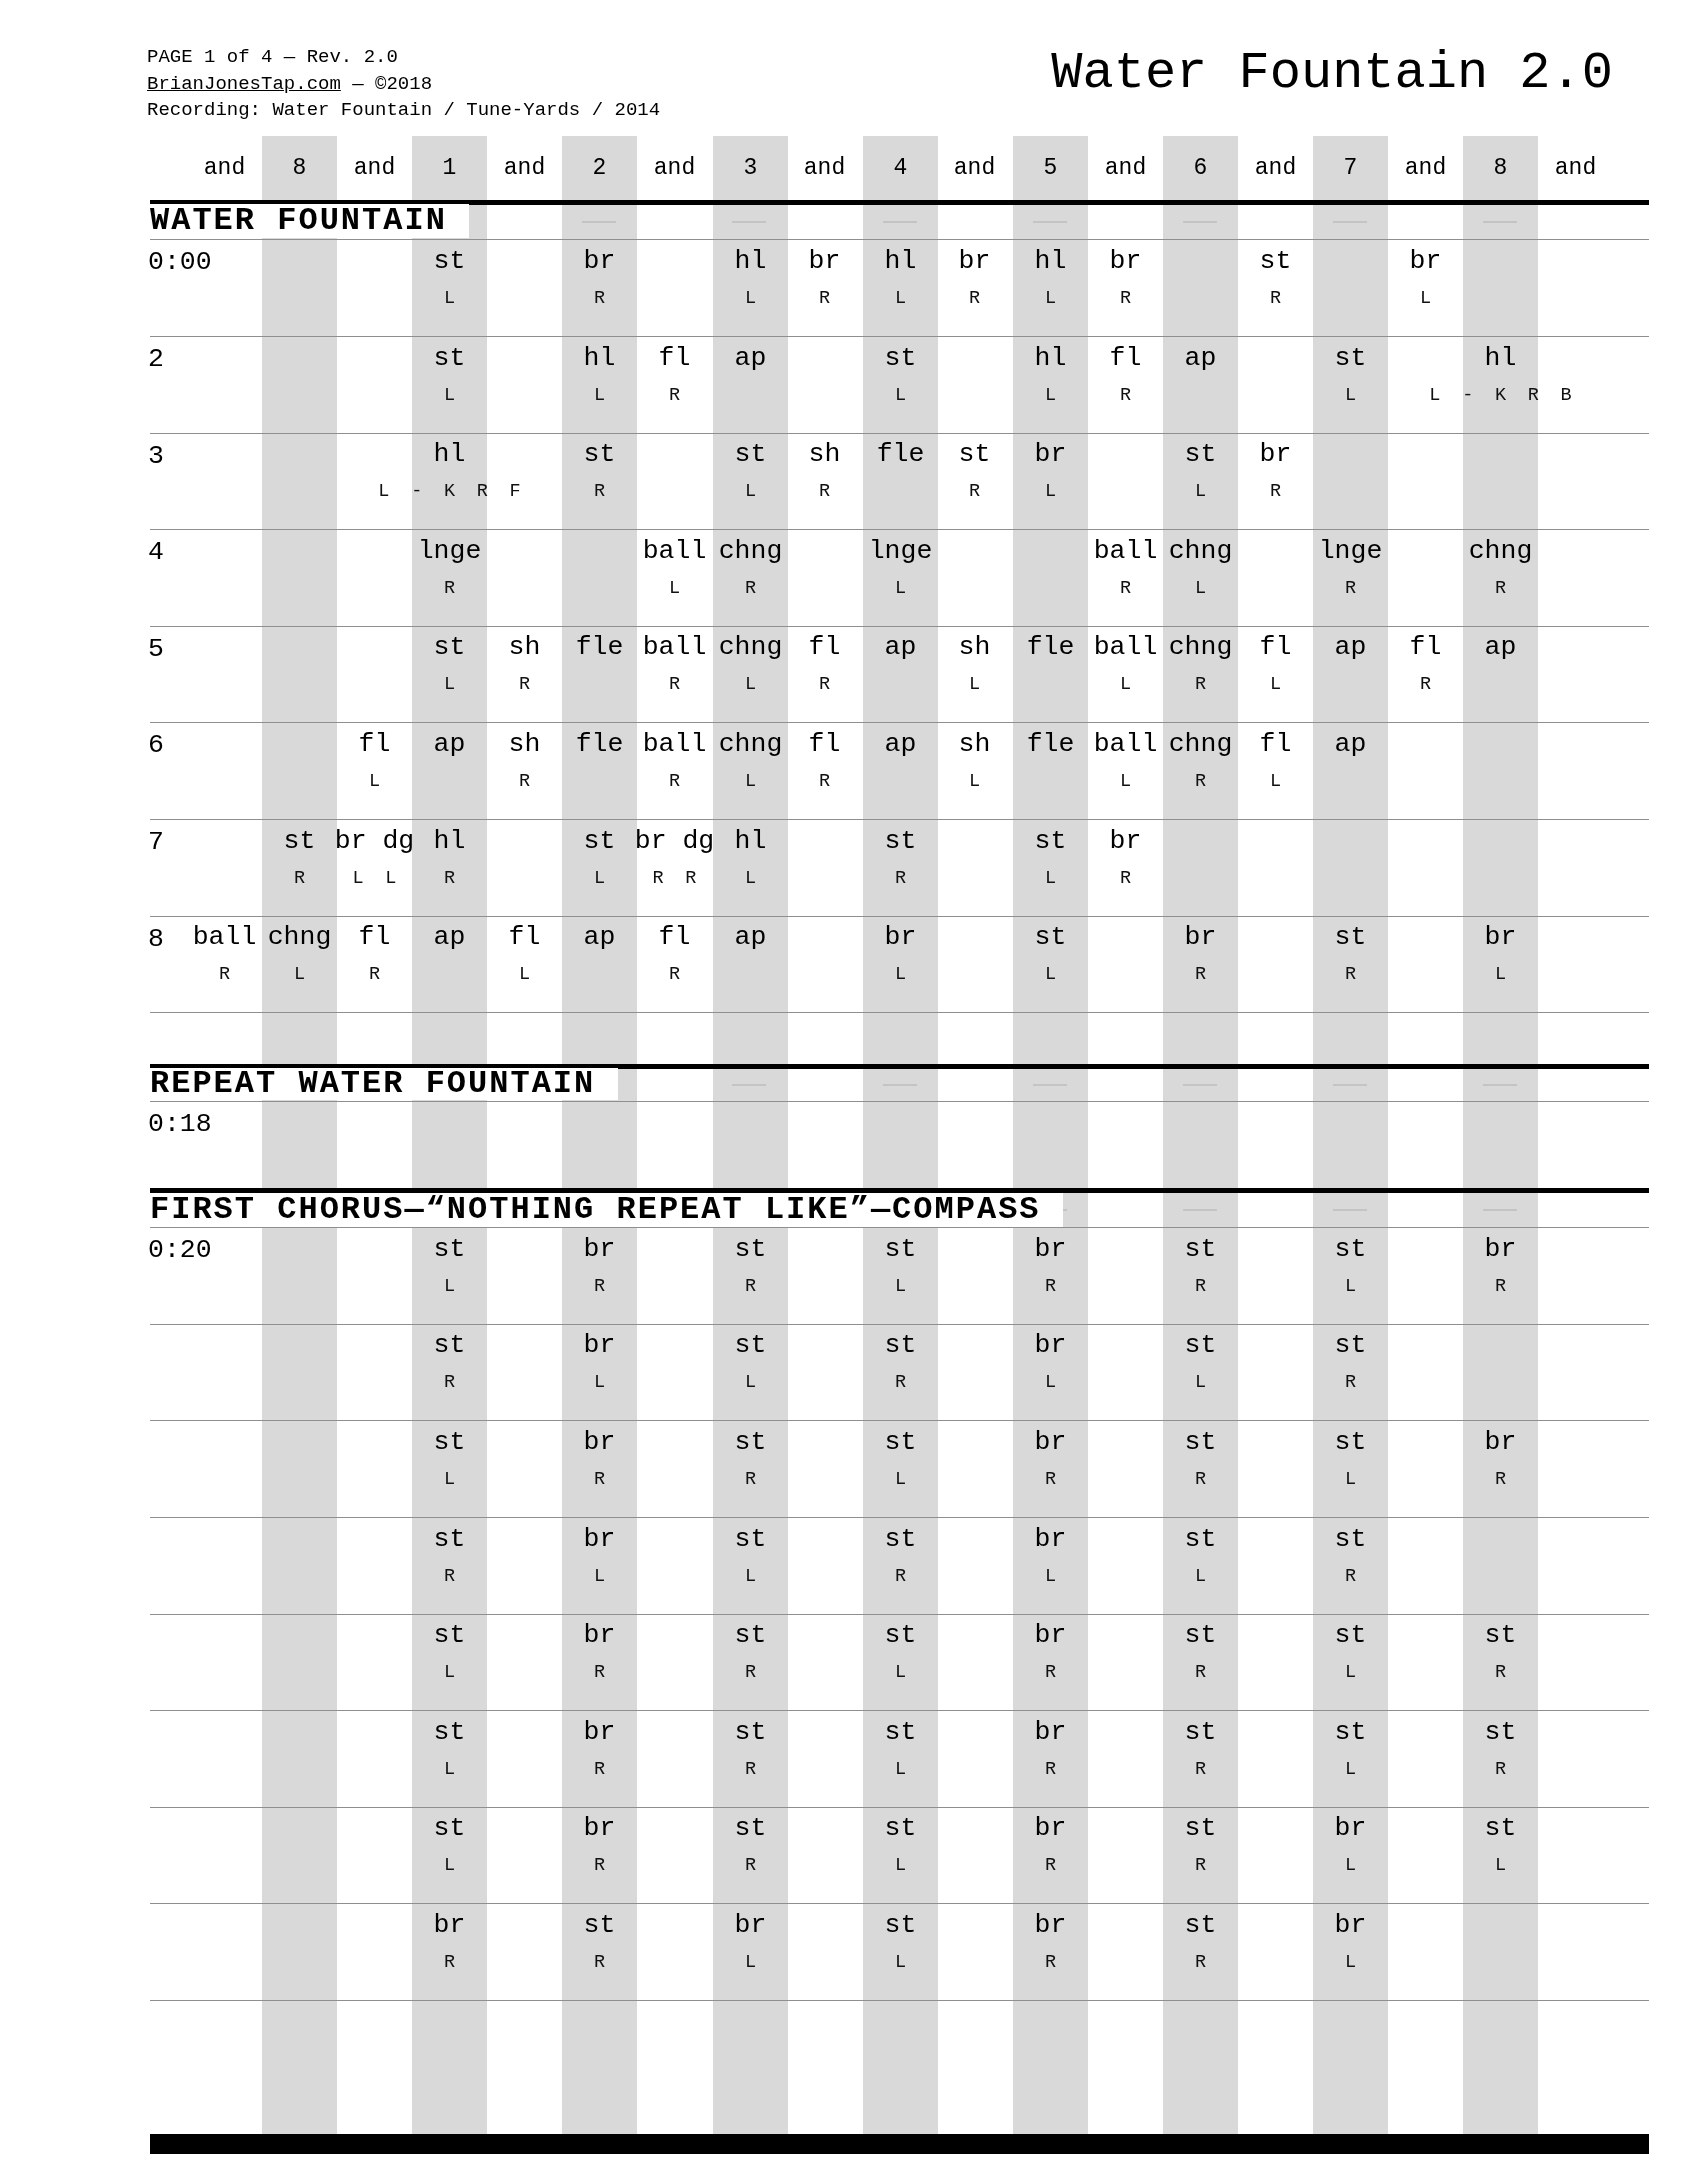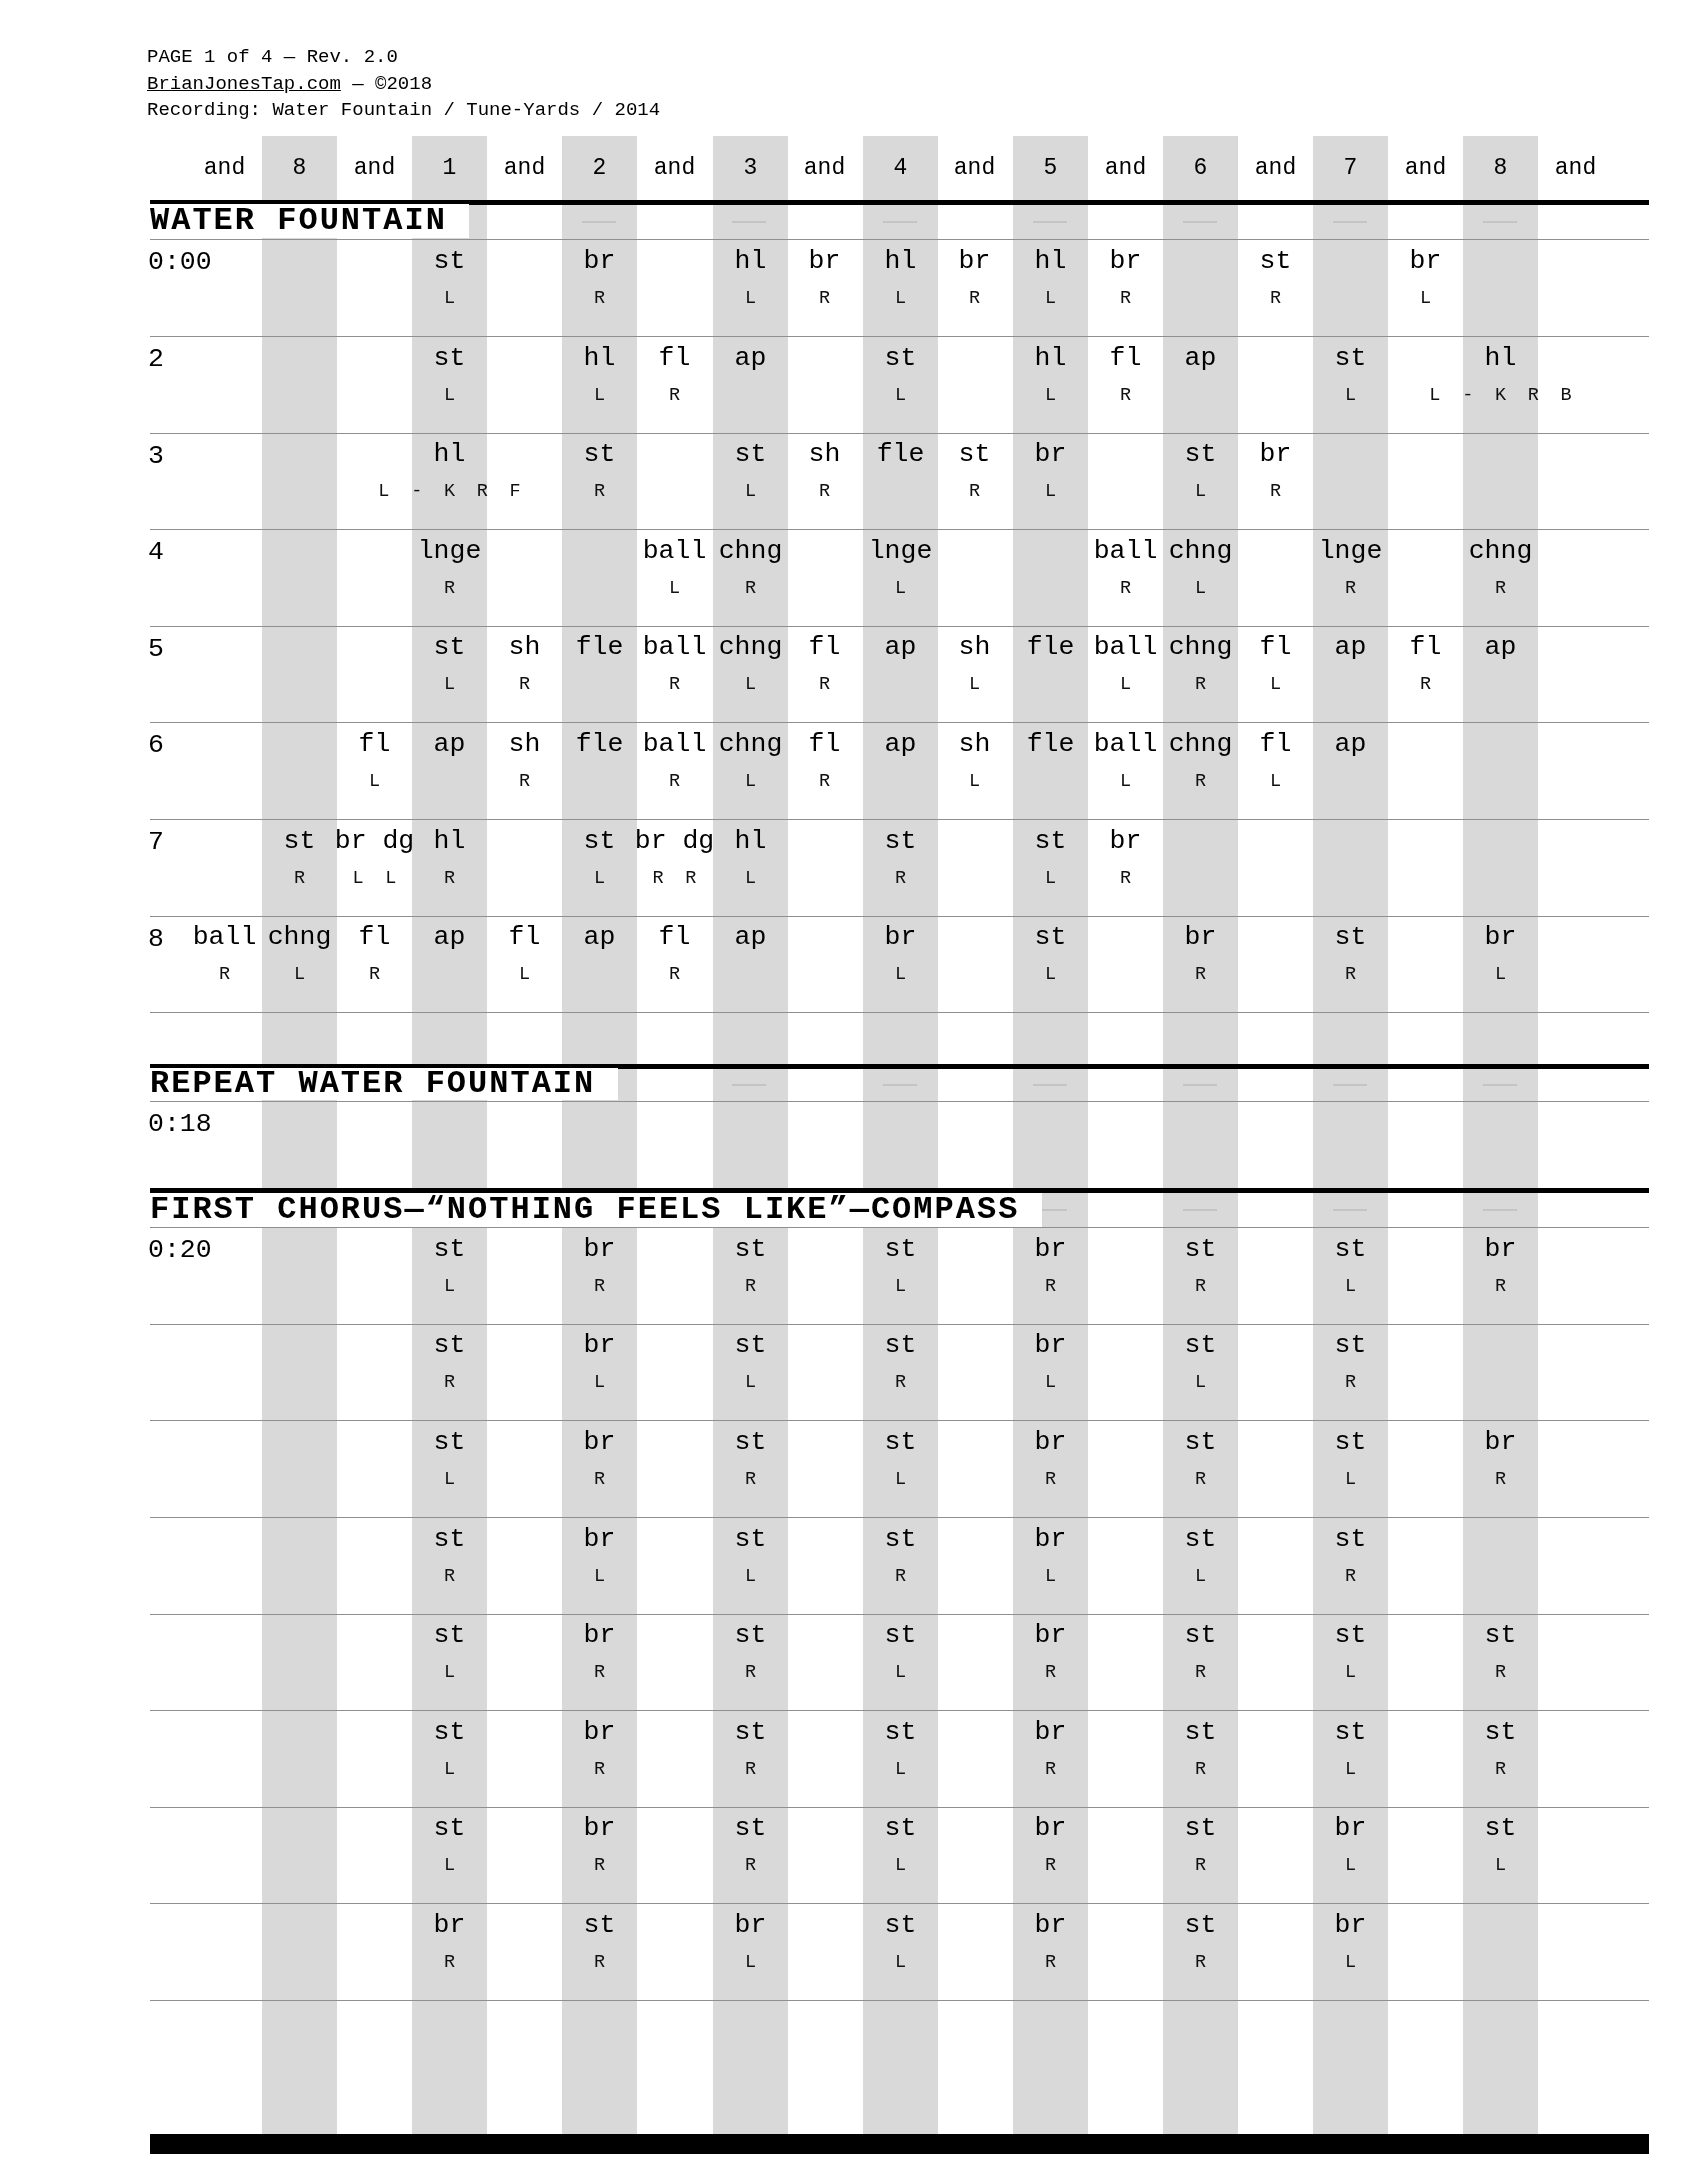--- a/index.html
+++ b/index.html
@@ -20,20 +20,21 @@
 </style>
 </head>
 <body>
 
 <div class="page">
   <div class="meta">
     <div>PAGE 1 of 4 — Rev. 2.0</div>
     <div><span class="link">BrianJonesTap.com</span><span> — ©2018</span></div>
     <div>Recording: Water Fountain / Tune-Yards / 2014</div>
   </div>
+  <div class="sheet-title">Water Fountain 2.0</div>
   <div id="grid">
       <div class="abs " style="left: 262px; top: 136px; width: 75px; height: 1998px; background: rgb(217, 217, 217); z-index: 1;"></div>
       <div class="abs " style="left: 412px; top: 136px; width: 75px; height: 1998px; background: rgb(217, 217, 217); z-index: 1;"></div>
       <div class="abs " style="left: 562px; top: 136px; width: 75px; height: 1998px; background: rgb(217, 217, 217); z-index: 1;"></div>
       <div class="abs " style="left: 713px; top: 136px; width: 75px; height: 1998px; background: rgb(217, 217, 217); z-index: 1;"></div>
       <div class="abs " style="left: 863px; top: 136px; width: 75px; height: 1998px; background: rgb(217, 217, 217); z-index: 1;"></div>
       <div class="abs " style="left: 1013px; top: 136px; width: 75px; height: 1998px; background: rgb(217, 217, 217); z-index: 1;"></div>
       <div class="abs " style="left: 1163px; top: 136px; width: 75px; height: 1998px; background: rgb(217, 217, 217); z-index: 1;"></div>
       <div class="abs " style="left: 1313px; top: 136px; width: 75px; height: 1998px; background: rgb(217, 217, 217); z-index: 1;"></div>
       <div class="abs " style="left: 1463px; top: 136px; width: 75px; height: 1998px; background: rgb(217, 217, 217); z-index: 1;"></div>
@@ -436,21 +437,21 @@
       <div class="abs " style="left: 150px; top: 1188px; width: 1499px; height: 4.6px; background: rgb(0, 0, 0); z-index: 3;"></div>
       <div class="abs " style="left: 282px; top: 1209px; width: 34px; height: 2px; background: rgb(196, 196, 196); z-index: 2;"></div>
       <div class="abs " style="left: 432px; top: 1209px; width: 34px; height: 2px; background: rgb(196, 196, 196); z-index: 2;"></div>
       <div class="abs " style="left: 582px; top: 1209px; width: 34px; height: 2px; background: rgb(196, 196, 196); z-index: 2;"></div>
       <div class="abs " style="left: 732px; top: 1209px; width: 34px; height: 2px; background: rgb(196, 196, 196); z-index: 2;"></div>
       <div class="abs " style="left: 883px; top: 1209px; width: 34px; height: 2px; background: rgb(196, 196, 196); z-index: 2;"></div>
       <div class="abs " style="left: 1033px; top: 1209px; width: 34px; height: 2px; background: rgb(196, 196, 196); z-index: 2;"></div>
       <div class="abs " style="left: 1183px; top: 1209px; width: 34px; height: 2px; background: rgb(196, 196, 196); z-index: 2;"></div>
       <div class="abs " style="left: 1333px; top: 1209px; width: 34px; height: 2px; background: rgb(196, 196, 196); z-index: 2;"></div>
       <div class="abs " style="left: 1483px; top: 1209px; width: 34px; height: 2px; background: rgb(196, 196, 196); z-index: 2;"></div>
-      <div class="abs stitle" style="left: 150px; top: 1193px; height: 34px; line-height: 34px;">FIRST CHORUS—“NOTHING FEELS LIKE”—COMPASS</div>
+      <div class="abs stitle" style="left: 150px; top: 1193px; height: 34px; line-height: 34px;">FIRST CHORUS—“NOTHING REPEAT LIKE”—COMPASS</div>
       <div class="abs " style="left: 150px; top: 1227px; width: 1499px; height: 1.3px; background: rgb(143, 143, 143); z-index: 3;"></div>
       <div class="abs " style="left: 150px; top: 1324px; width: 1499px; height: 1.3px; background: rgb(143, 143, 143); z-index: 3;"></div>
       <div class="abs " style="left: 150px; top: 1420px; width: 1499px; height: 1.3px; background: rgb(143, 143, 143); z-index: 3;"></div>
       <div class="abs " style="left: 150px; top: 1517px; width: 1499px; height: 1.3px; background: rgb(143, 143, 143); z-index: 3;"></div>
       <div class="abs " style="left: 150px; top: 1614px; width: 1499px; height: 1.3px; background: rgb(143, 143, 143); z-index: 3;"></div>
       <div class="abs " style="left: 150px; top: 1710px; width: 1499px; height: 1.3px; background: rgb(143, 143, 143); z-index: 3;"></div>
       <div class="abs " style="left: 150px; top: 1807px; width: 1499px; height: 1.3px; background: rgb(143, 143, 143); z-index: 3;"></div>
       <div class="abs " style="left: 150px; top: 1903px; width: 1499px; height: 1.3px; background: rgb(143, 143, 143); z-index: 3;"></div>
       <div class="abs " style="left: 150px; top: 2000px; width: 1499px; height: 1.3px; background: rgb(143, 143, 143); z-index: 3;"></div>
       <div class="abs rlabel" style="left: 148px; top: 1235px;">0:20</div>

